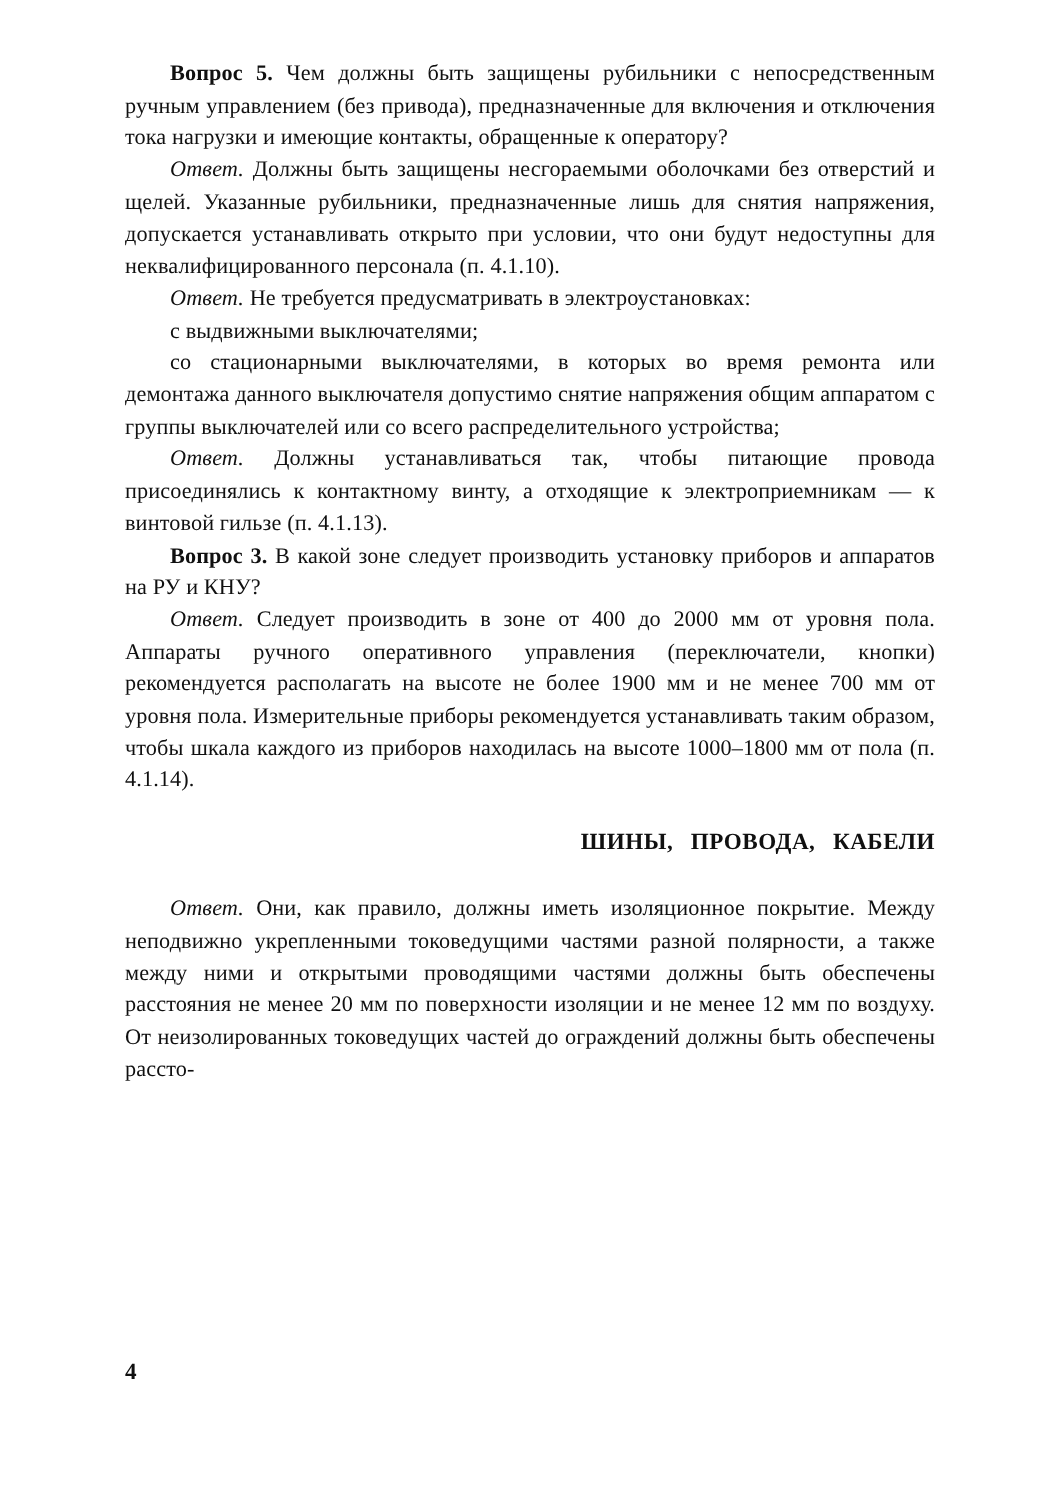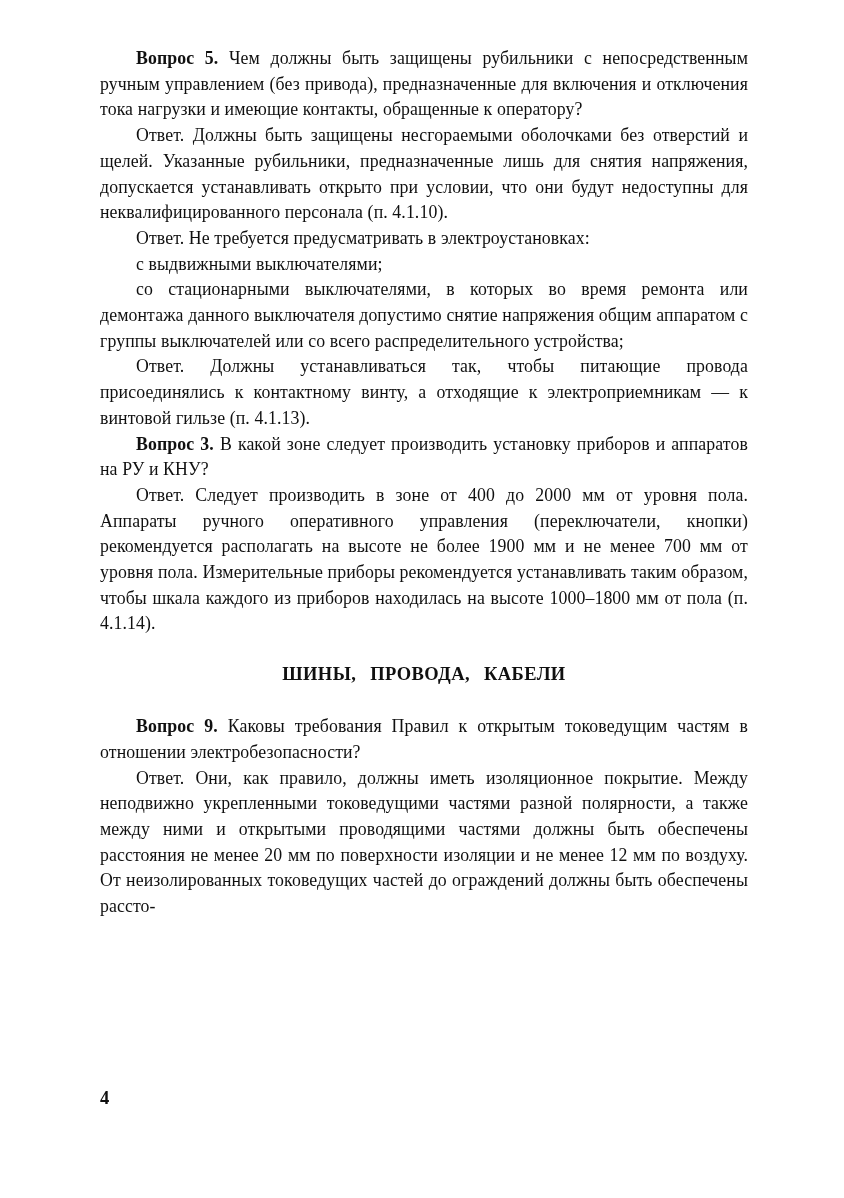--- a/index.html
+++ b/index.html
@@ -27,26 +27,27 @@
     line-height: 25.7px;
     text-align: justify;
     text-indent: 36px;
     letter-spacing: 0.1px;
   }
   .lbl-q {
     font-weight: bold;
     margin-top: 20px;
   }
   .lbl-a {
+    font-style: italic;
   }
   .section-heading {
     margin: 27px 0 29px 0;
     font-size: 18.5px;
     font-weight: bold;
-    text-align: center;
+    text-align: right;
     word-spacing: 9px;
     letter-spacing: 0.4px;
   }
   .page-number {
     position: absolute;
     top: 1088px;
     left: 100px;
     font-size: 18.5px;
     font-weight: bold;
     font-family: "Liberation Serif", serif;
@@ -72,19 +73,18 @@
 
 
   <p class="para"><span class="lbl-a">Ответ.</span> <span>Должны устанавливаться так, чтобы питающие провода присоединялись к контактному винту, а отходящие к электроприемникам — к винтовой гильзе (п. 4.1.13).</span></p>
 
   <p class="para"><span class="lbl-q">Вопрос 3.</span> <span>В какой зоне следует производить установку приборов и аппаратов на РУ и КНУ?</span></p>
 
   <p class="para"><span class="lbl-a">Ответ.</span> <span>Следует производить в зоне от 400 до 2000 мм от уровня пола. Аппараты ручного оперативного управления (переключатели, кнопки) рекомендуется располагать на высоте не более 1900 мм и не менее 700 мм от уровня пола. Измерительные приборы рекомендуется устанавливать таким образом, чтобы шкала каждого из приборов находилась на высоте 1000–1800 мм от пола (п. 4.1.14).</span></p>
 
   <h2 class="section-heading">ШИНЫ, ПРОВОДА, КАБЕЛИ</h2>
 
-  <p class="para"><span class="lbl-q">Вопрос 9.</span> <span>Каковы требования Правил к открытым токоведущим частям в отношении электробезопасности?</span></p>
 
   <p class="para"><span class="lbl-a">Ответ.</span> <span>Они, как правило, должны иметь изоляционное покрытие. Между неподвижно укрепленными токоведущими частями разной полярности, а также между ними и открытыми проводящими частями должны быть обеспечены расстояния не менее 20 мм по поверхности изоляции и не менее 12 мм по воздуху. От неизолированных токоведущих частей до ограждений должны быть обеспечены рассто-</span></p>
 
 </div>
 
 <div class="page-number">4</div>
 
 </body></html>

